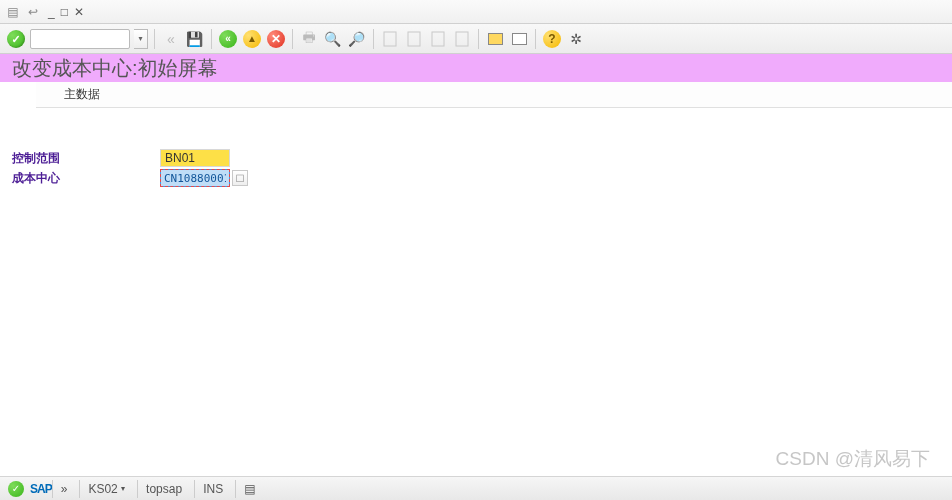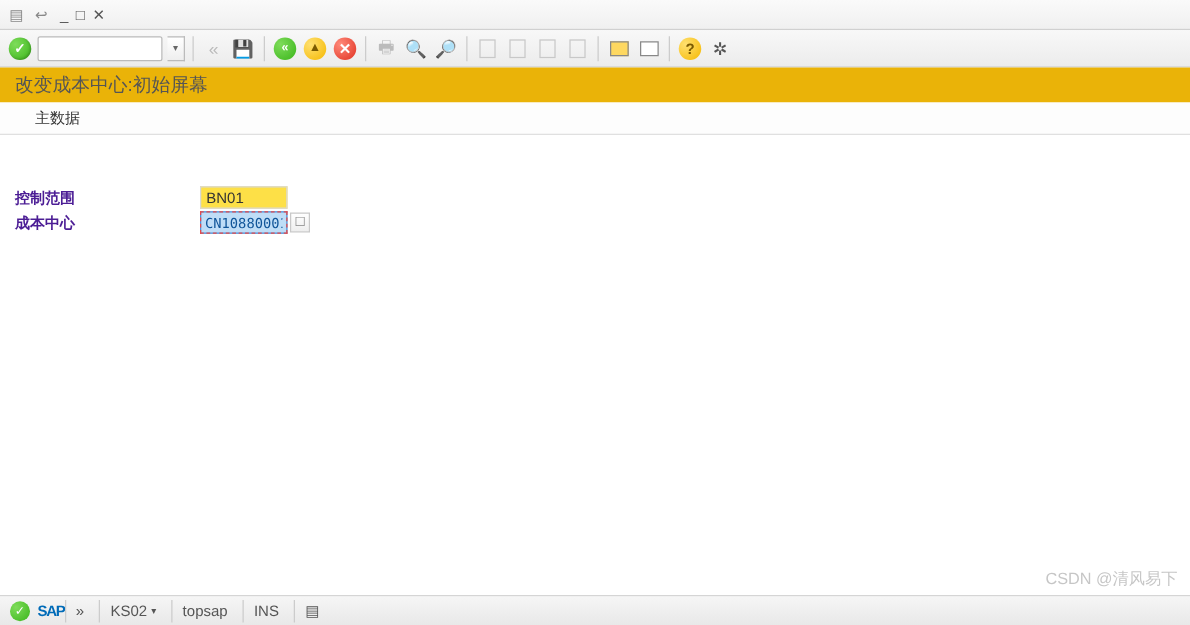--- a/index.html
+++ b/index.html
@@ -18,37 +18,37 @@
 .green-circle.check::after { content: "✓"; color: #fff; font-size: 11px; font-weight: bold; display: block; text-align: center; line-height: 18px; }
 .cmd-input { width: 100px; height: 20px; border: 1px solid #bbb; background: #fff; padding: 0 4px; border-radius: 2px; }
 .cmd-drop { width: 14px; height: 20px; border: 1px solid #bbb; border-left: none; background: linear-gradient(#fff,#eee); display: flex; align-items: center; justify-content: center; cursor: pointer; }
 .ico-yellow { width: 18px; height: 18px; border-radius: 50%; background: radial-gradient(circle at 30% 30%, #ffe070, #f5b800); display: flex; align-items: center; justify-content: center; }
 .ico-red { width: 18px; height: 18px; border-radius: 50%; background: radial-gradient(circle at 30% 30%, #ff8a7a, #e03020); display: flex; align-items: center; justify-content: center; color: #fff; font-weight: bold; font-size: 12px; }
 .ico-green-dbl { width: 18px; height: 18px; border-radius: 50%; background: radial-gradient(circle at 30% 30%, #7edc5a, #3ab51a); display: flex; align-items: center; justify-content: center; color: #fff; font-size: 10px; font-weight: bold; }
 .ico-gray { color: #bbb; font-size: 14px; }
 .ico-dark { color: #555; font-size: 14px; }
 .screen-label { width: 15px; height: 12px; border: 1px solid #888; background: #fed860; }
 .screen-label2 { width: 15px; height: 12px; border: 1px solid #888; background: #fff; }
-.title-bar { height: 28px; background: #eab308; display: flex; align-items: center; padding: 0 12px; font-size: 15px; color: #555; }
-.sub-toolbar { height: 26px; background: #fdfdfd; border-bottom: 1px solid #e0e0e0; display: flex; align-items: center; padding: 0 18px; }
+.title-bar { height: 28px; background: #f0abfc; display: flex; align-items: center; padding: 0 12px; font-size: 20px; color: #555; }
+.sub-toolbar { height: 26px; background: #fdfdfd; border-bottom: 1px solid #e0e0e0; display: flex; align-items: center; padding: 0 18px; margin-left: 36px; }
 .sub-btn { padding: 2px 10px; color: #333; cursor: pointer; border-radius: 2px; }
 .content { padding: 40px 12px 12px 12px; }
 .form-row { display: flex; align-items: center; height: 20px; margin-bottom: 0; }
 .form-label { width: 148px; color: #4c1d95; font-weight: bold; }
 .form-value { width: 70px; height: 18px; background: #fde047; border: 1px solid #d8d8d8; padding: 0 4px; display: flex; align-items: center; color: #333; }
 .form-input-wrap { position: relative; display: flex; align-items: center; }
 .form-input { width: 70px; height: 18px; border: 1px solid #4a90d9; background: #bfddf7; padding: 0 3px; color: #115599; font-family: monospace; font-size: 11px; outline: 1px dashed #e84a4a; outline-offset: -1px; }
 .search-help { width: 16px; height: 16px; border: 1px solid #c8c8c8; background: linear-gradient(#fff,#eee); display: flex; align-items: center; justify-content: center; margin-left: 2px; cursor: pointer; color: #888; font-size: 10px; }
 .status-bar { position: absolute; bottom: 0; left: 0; right: 0; height: 24px; background: linear-gradient(#f6f6f6,#e8e8e8); border-top: 1px solid #d5d5d5; display: flex; align-items: center; padding: 0 8px; }
 .status-icon { width: 16px; height: 16px; border-radius: 50%; background: radial-gradient(circle at 30% 30%, #7edc5a, #3ab51a); margin-right: 6px; display: flex; align-items: center; justify-content: center; color: #fff; font-size: 10px; }
 .status-text { flex: 1; color: #333; }
 .status-right { display: flex; align-items: center; gap: 4px; }
 .status-seg { padding: 0 8px; color: #555; border-left: 1px solid #ccc; height: 18px; display: flex; align-items: center; }
 .sap-logo { font-weight: bold; color: #006bb8; font-size: 12px; letter-spacing: -1px; }
-.watermark { position: absolute; right: 10px; bottom: 28px; color: rgba(128,128,128,.45); font-size: 13px; }
+.watermark { position: absolute; right: 22px; bottom: 28px; color: rgba(128,128,128,.45); font-size: 19px; }
 svg.page-icon { width: 14px; height: 16px; }
 </style>
 </head>
 <body>
 
 <div class="menu-bar">
   <div class="doc-icons">
     <span>▤</span>
     <span>↩</span>
   </div>

